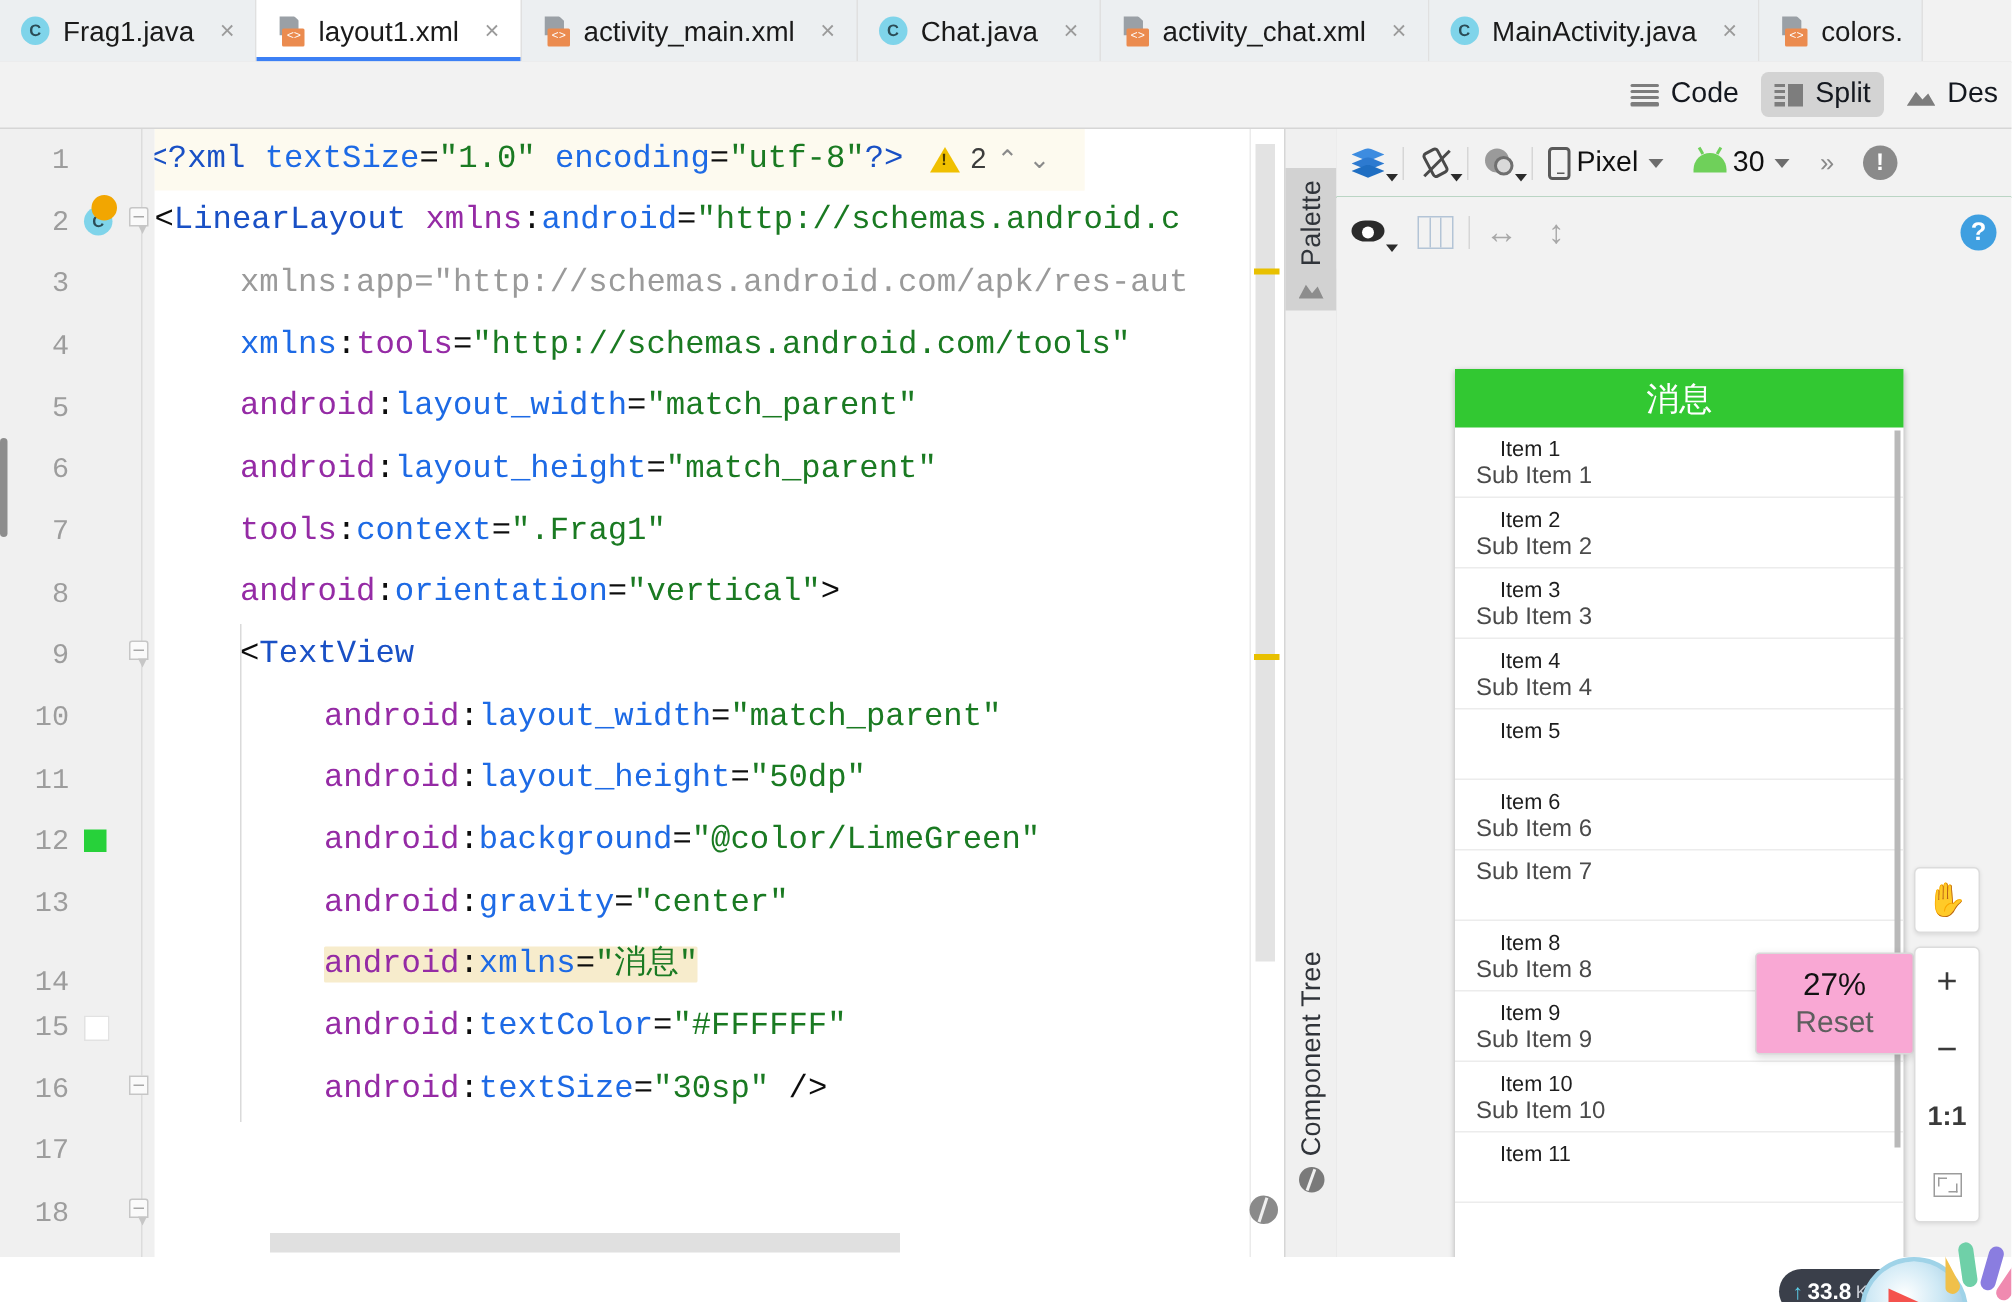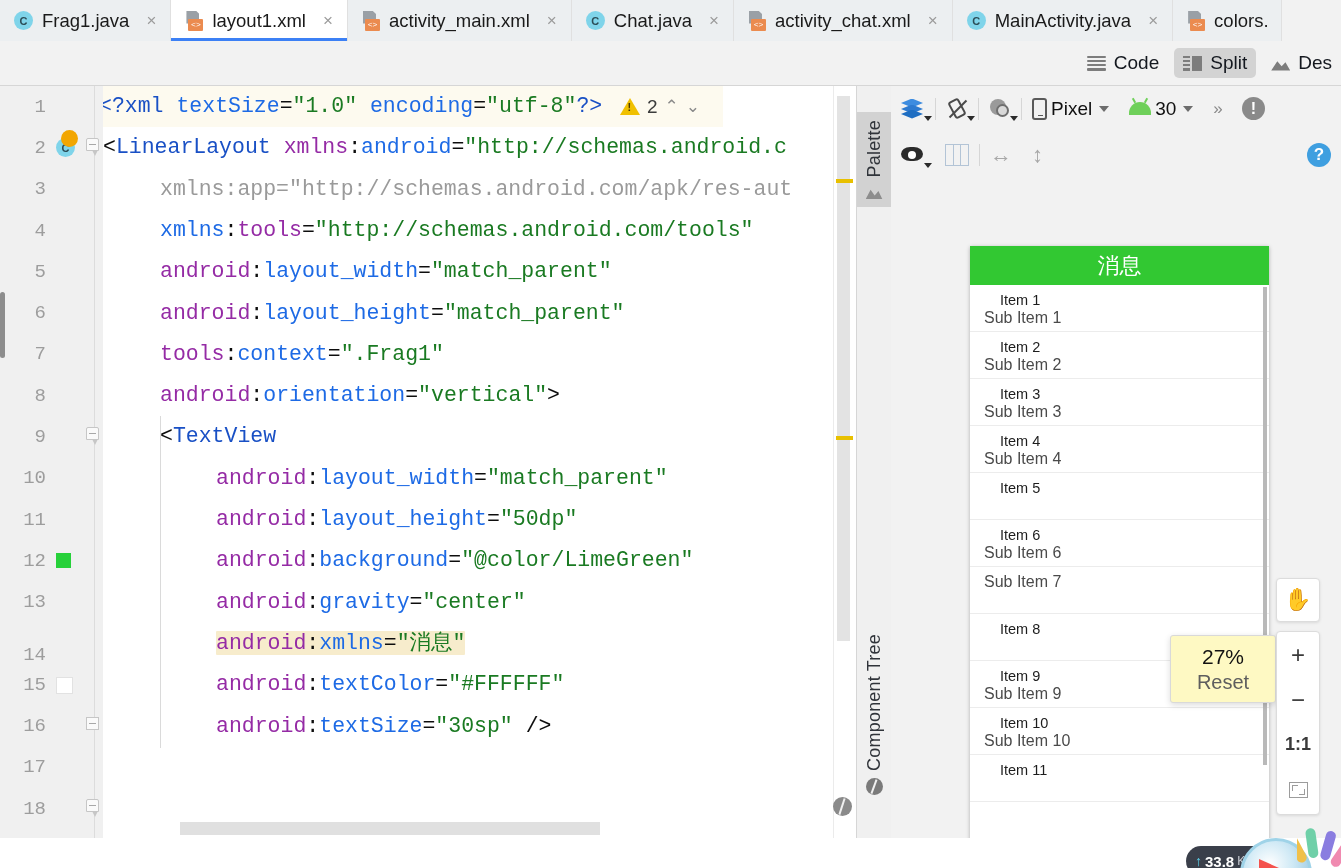--- a/index.html
+++ b/index.html
@@ -389,21 +389,21 @@
   .li .t1 { font-size: 14.5px; color: #1d1d1d; line-height: 18px; margin-left: 16px; }
   .li .t2 { font-size: 16px; color: #4a4a4a; line-height: 17px; }
   .list-sb {
     position: absolute; right: 2px; top: 2px; width: 4px; height: 478px;
     background: #b9b9b9;
   }
 
   
   .zoomtip {
     position: absolute; left: 279px; top: 549px; width: 104px; height: 66px;
-    background: #fef9c3; border: 1px solid #d9d9d9; border-radius: 3px;
+    background: #f9a8d4; border: 1px solid #d9d9d9; border-radius: 3px;
     box-shadow: 0 2px 6px rgba(0,0,0,0.14);
     display: flex; flex-direction: column; align-items: center;
     justify-content: center; gap: 2px;
   }
   .zoomtip .pct { font-size: 21px; color: #121212; }
   .zoomtip .reset { font-size: 20px; color: #5e5e5e; }
 
   
   .panbtn {
     position: absolute; left: 385px; top: 492px; width: 42px; height: 42px;
@@ -825,20 +825,21 @@
         </div>
         <div class="li">
           <div class="t1">Item 6</div>
           <div class="t2">Sub Item 6</div>
         </div>
         <div class="li">
           <div class="t2">Sub Item 7</div>
         </div>
         <div class="li">
           <div class="t1">Item 8</div>
+          <div class="t2">Sub Item 8</div>
         </div>
         <div class="li">
           <div class="t1">Item 9</div>
           <div class="t2">Sub Item 9</div>
         </div>
         <div class="li">
           <div class="t1">Item 10</div>
           <div class="t2">Sub Item 10</div>
         </div>
         <div class="li">

